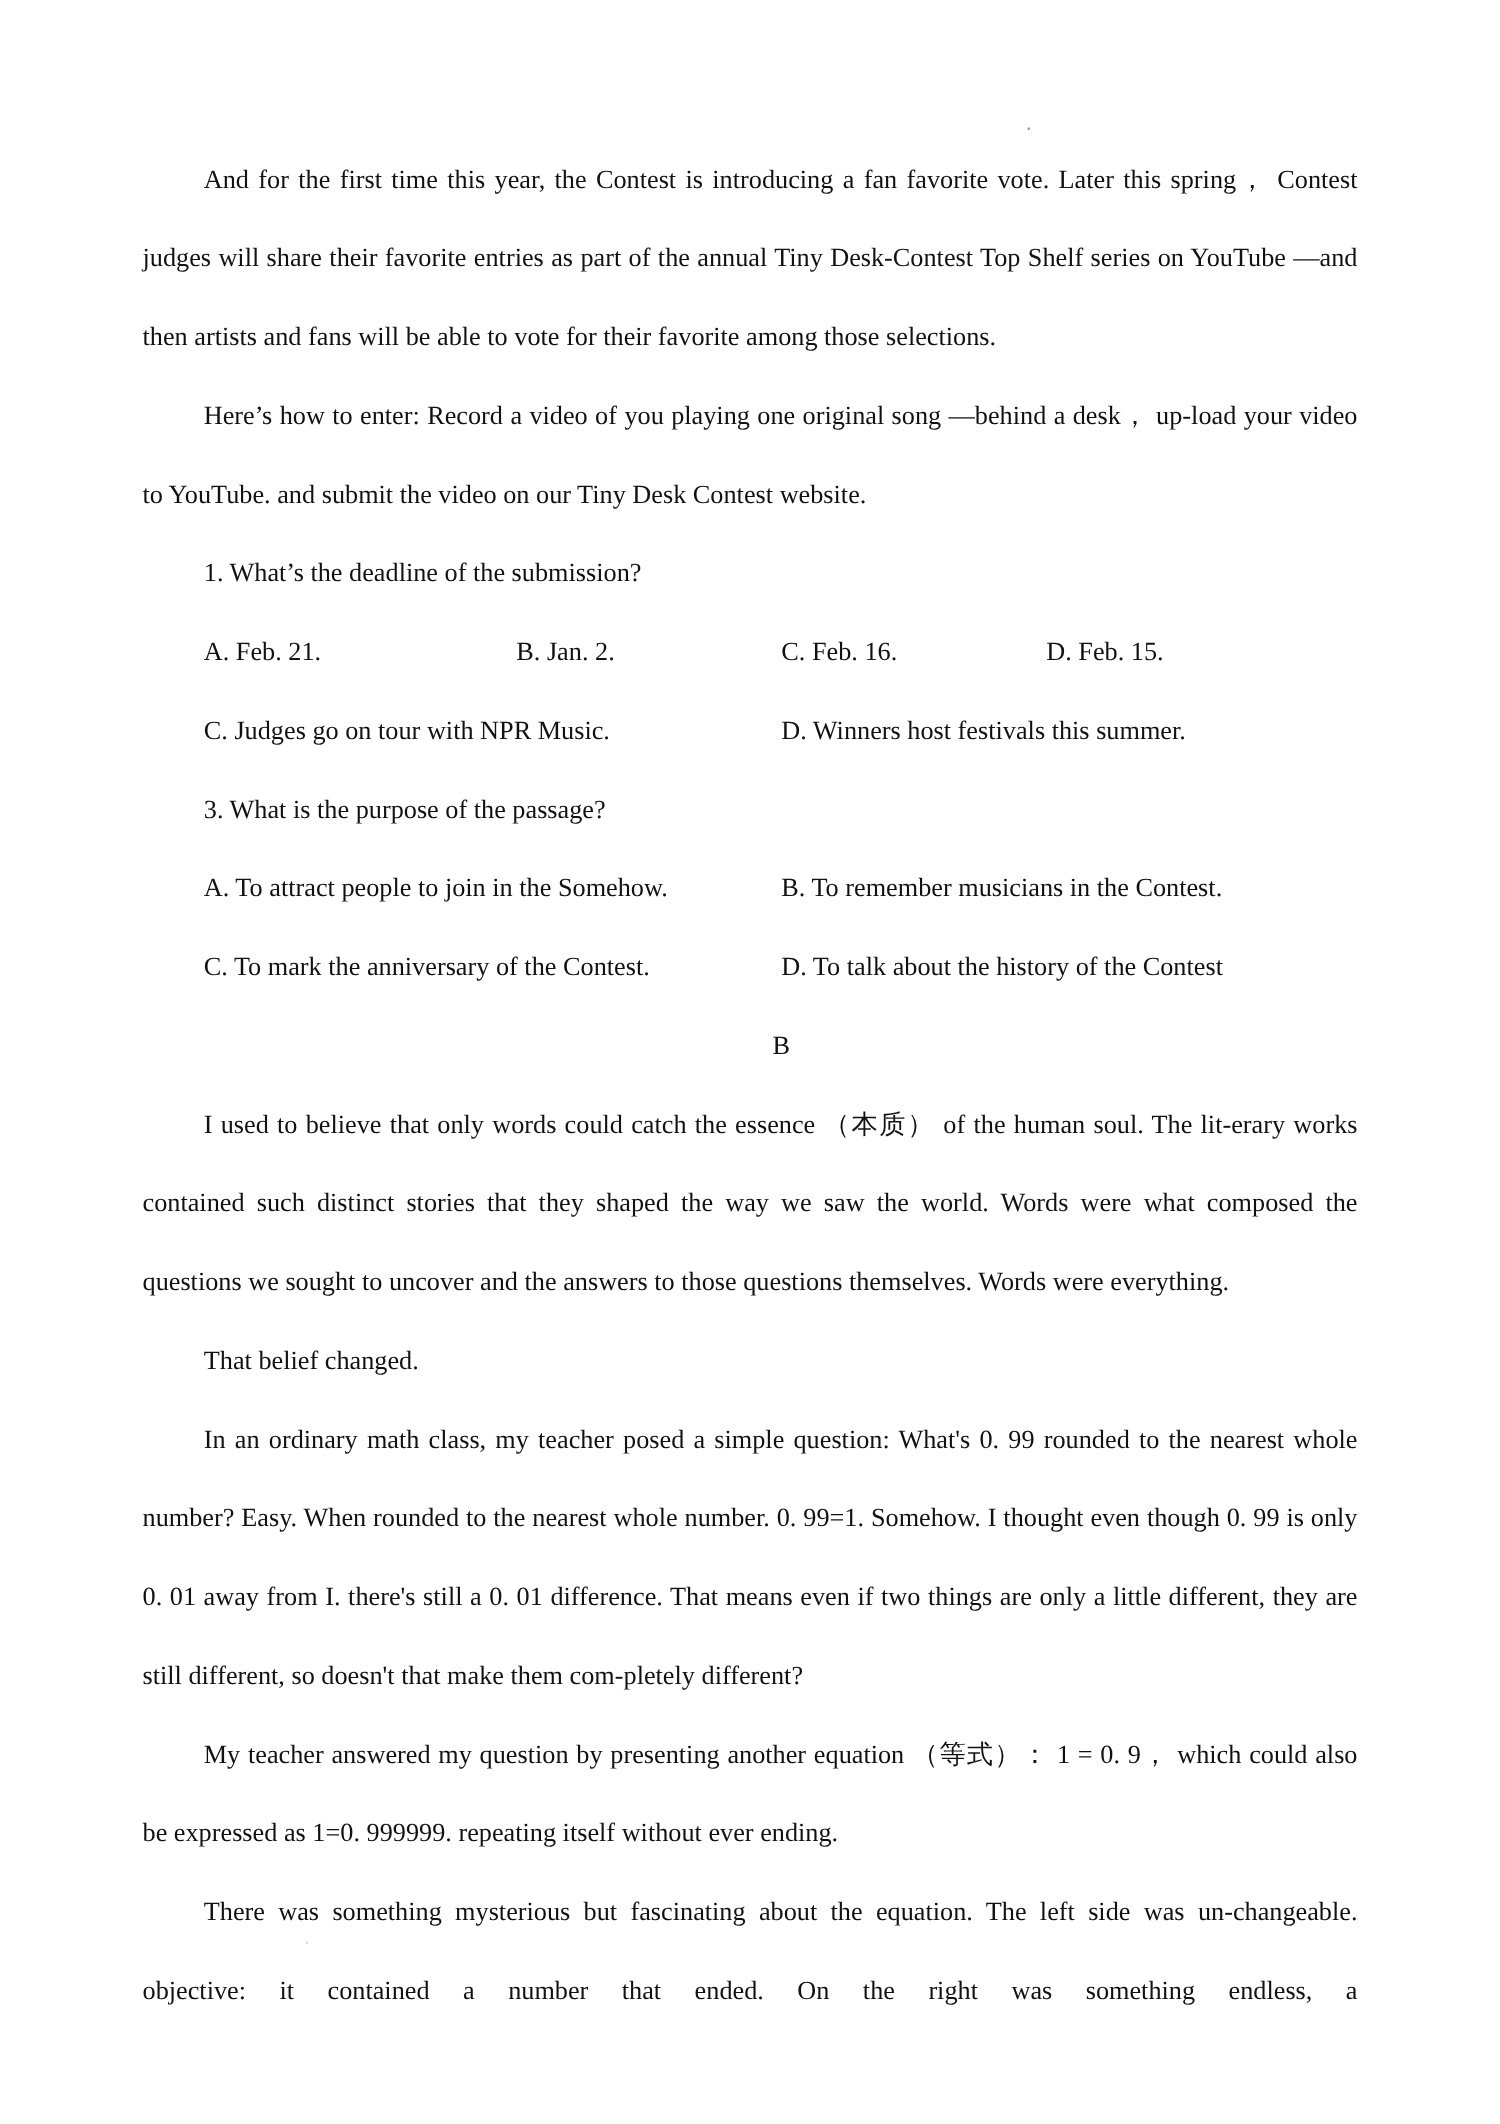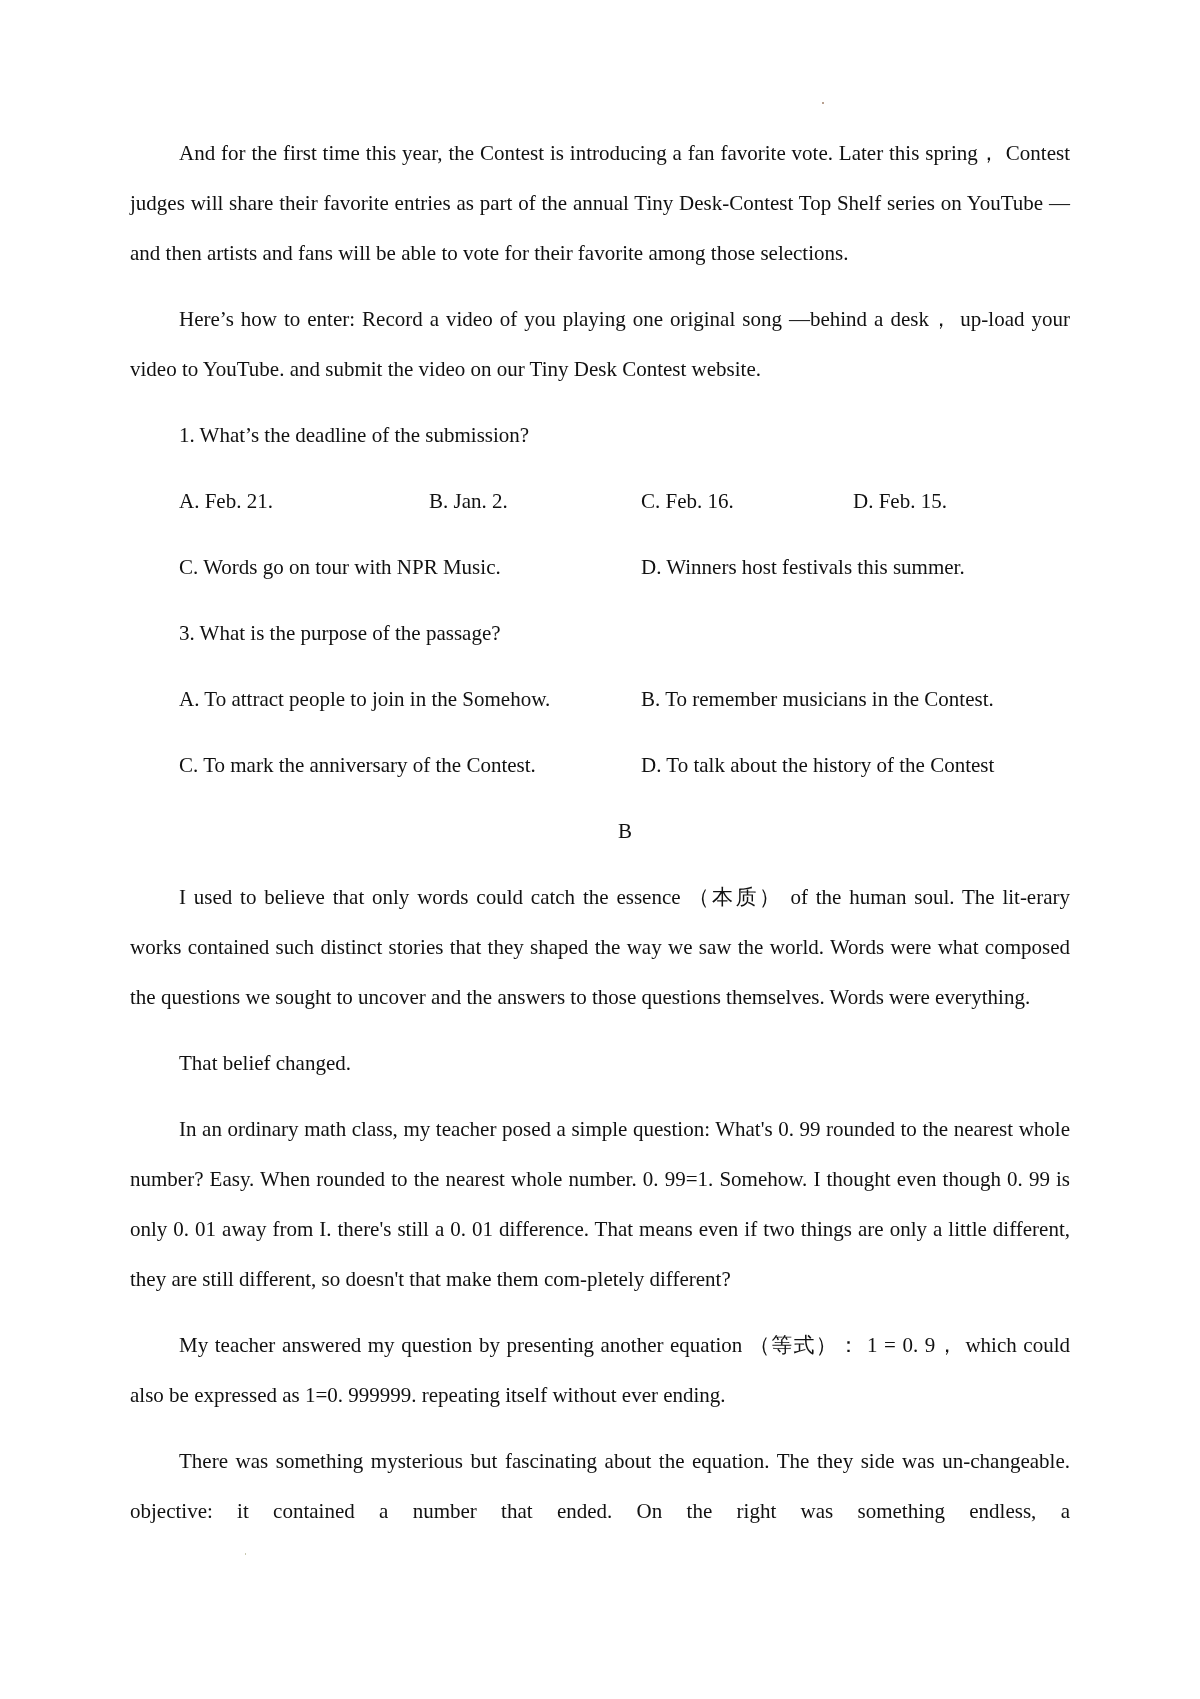--- a/index.html
+++ b/index.html
@@ -16,22 +16,22 @@
       color: #111111;
     }
     .page {
       position: absolute;
       left: 114px;
       top: 112px;
       width: 972px;
     }
     .line-block {
       font-size: 21px;
-      line-height: 50px;
-      margin: 16px;
+      line-height: 63px;
+      margin: 0;
     }
     .para {
       text-indent: 49px;
       text-align: justify;
       text-align-last: left;
     }
     .question {
       padding-left: 49px;
       white-space: nowrap;
     }
@@ -87,21 +87,21 @@
     <div class="line-block options-4">
       <span>A. Feb. 21.</span>
       <span>B. Jan. 2.</span>
       <span>C. Feb. 16.</span>
       <span>D. Feb. 15.</span>
     </div>
   </div>
 
   <div>
     <div class="line-block options-2">
-      <span>C. Words go on tour with NPR Music.</span>
+      <span>C. Judges go on tour with NPR Music.</span>
       <span>D. Winners host festivals this summer.</span>
     </div>
   </div>
 
   <div>
     <p class="line-block question">3. What is the purpose of the passage?</p>
     <div class="line-block options-2">
       <span>A. To attract people to join in the Somehow.</span>
       <span>B. To remember musicians in the Contest.</span>
     </div>
@@ -110,15 +110,15 @@
       <span>D. To talk about the history of the Contest</span>
     </div>
   </div>
 
   <p class="line-block section-label">B</p>
 
   <p class="line-block para">I used to believe that only words could catch the essence （本质） of the human soul. The lit-erary works contained such distinct stories that they shaped the way we saw the world. Words were what composed the questions we sought to uncover and the answers to those questions themselves. Words were everything.</p>
   <p class="line-block para">That belief changed.</p>
   <p class="line-block para">In an ordinary math class, my teacher posed a simple question: What's 0. 99 rounded to the nearest whole number? Easy. When rounded to the nearest whole number. 0. 99=1. Somehow. I thought even though 0. 99 is only 0. 01 away from I. there's still a 0. 01 difference. That means even if two things are only a little different, they are still different, so doesn't that make them com-pletely different?</p>
   <p class="line-block para">My teacher answered my question by presenting another equation （等式）： 1 = 0. 9， which could also be expressed as 1=0. 999999. repeating itself without ever ending.</p>
-  <p class="line-block para" style="text-align-last: justify;">There was something mysterious but fascinating about the equation. The they side was un-changeable. objective: it contained a number that ended. On the right was something endless, a</p>
+  <p class="line-block para" style="text-align-last: justify;">There was something mysterious but fascinating about the equation. The left side was un-changeable. objective: it contained a number that ended. On the right was something endless, a</p>
 
 </div>
 
 </body></html>

